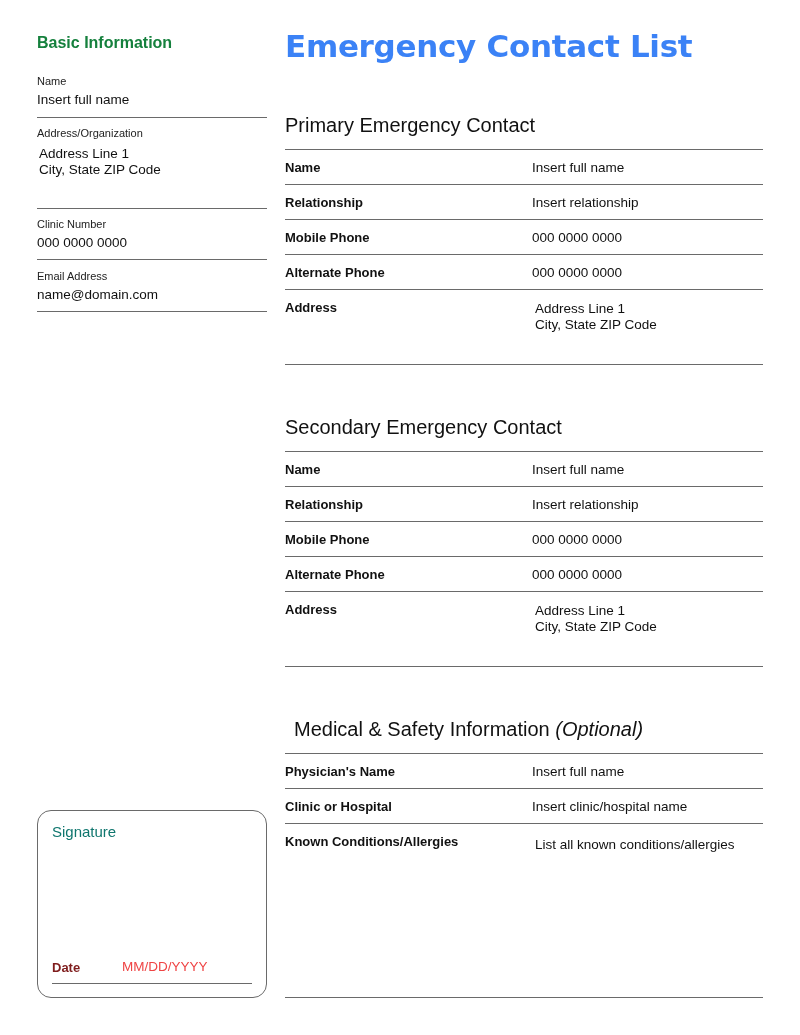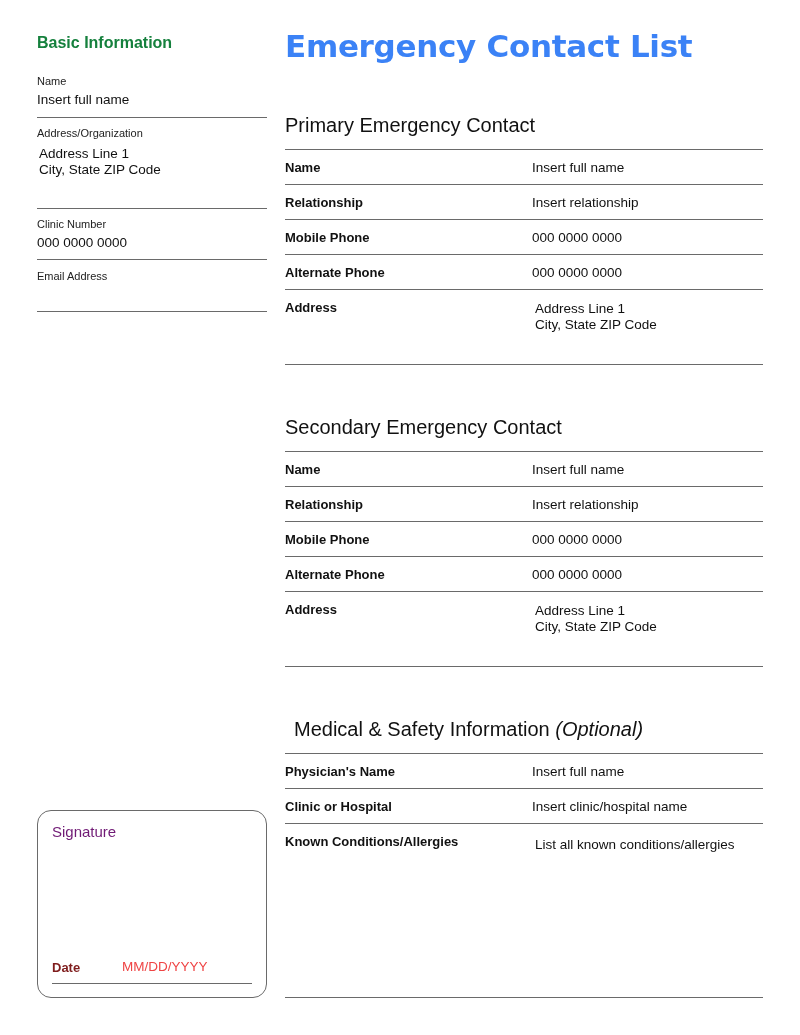--- a/index.html
+++ b/index.html
@@ -8,21 +8,21 @@
 
   
   .basic-title { position: absolute; left: 37px; top: 34px; font-size: 16px; font-weight: bold; color: #15803d; }
   .field { position: absolute; left: 37px; width: 230px; border-bottom: 1px solid #6a6a6a; }
   .field-label { font-size: 11px; color: #222; }
   .field-value { font-size: 13.5px; color: #111; margin-top: 5px; }
   .field-value.addr { margin-left: 2px; line-height: 16px; }
 
   
   .sig-box { position: absolute; left: 37px; top: 810px; width: 230px; height: 188px; border: 1px solid #6a6a6a; border-radius: 14px; }
-  .sig-title { position: absolute; left: 14px; top: 12px; font-size: 15px; color: #701a75; }
+  .sig-title { position: absolute; left: 14px; top: 12px; font-size: 15px; color: #0f766e; }
   .sig-date-label { position: absolute; left: 14px; top: 149px; font-size: 13px; font-weight: bold; color: #7f1d1d; }
   .sig-date-value { position: absolute; left: 84px; top: 148px; font-size: 13.5px; color: #ef4444; }
   .sig-line { position: absolute; left: 14px; right: 14px; top: 172px; border-top: 1px solid #6a6a6a; }
 
   
   .page-title { position: absolute; left: 285px; top: 28px; font-size: 31px; font-weight: bold; letter-spacing: -0.3px; color: #3b82f6; font-family: "DejaVu Sans", sans-serif; }
   .section-title { position: absolute; left: 285px; font-size: 20px; color: #111; }
   .section-title em { font-style: italic; }
   .table { position: absolute; left: 285px; width: 478px; border-top: 1px solid #6a6a6a; }
   .row { position: relative; height: 35px; border-bottom: 1px solid #6a6a6a; }
@@ -51,20 +51,21 @@
   </div>
 </div>
 
 <div class="field" style="top:218px; height:42px;">
   <div class="field-label">Clinic Number</div>
   <div class="field-value">000 0000 0000</div>
 </div>
 
 <div class="field" style="top:270px; height:42px;">
   <div class="field-label">Email Address</div>
+  <div class="field-value">name@domain.com</div>
 </div>
 
 <div class="sig-box">
   <div class="sig-title">Signature</div>
   <div class="sig-date-label">Date</div>
   <div class="sig-date-value">MM/DD/YYYY</div>
   <div class="sig-line"></div>
 </div>
 
 <div class="page-title">Emergency Contact List</div>

